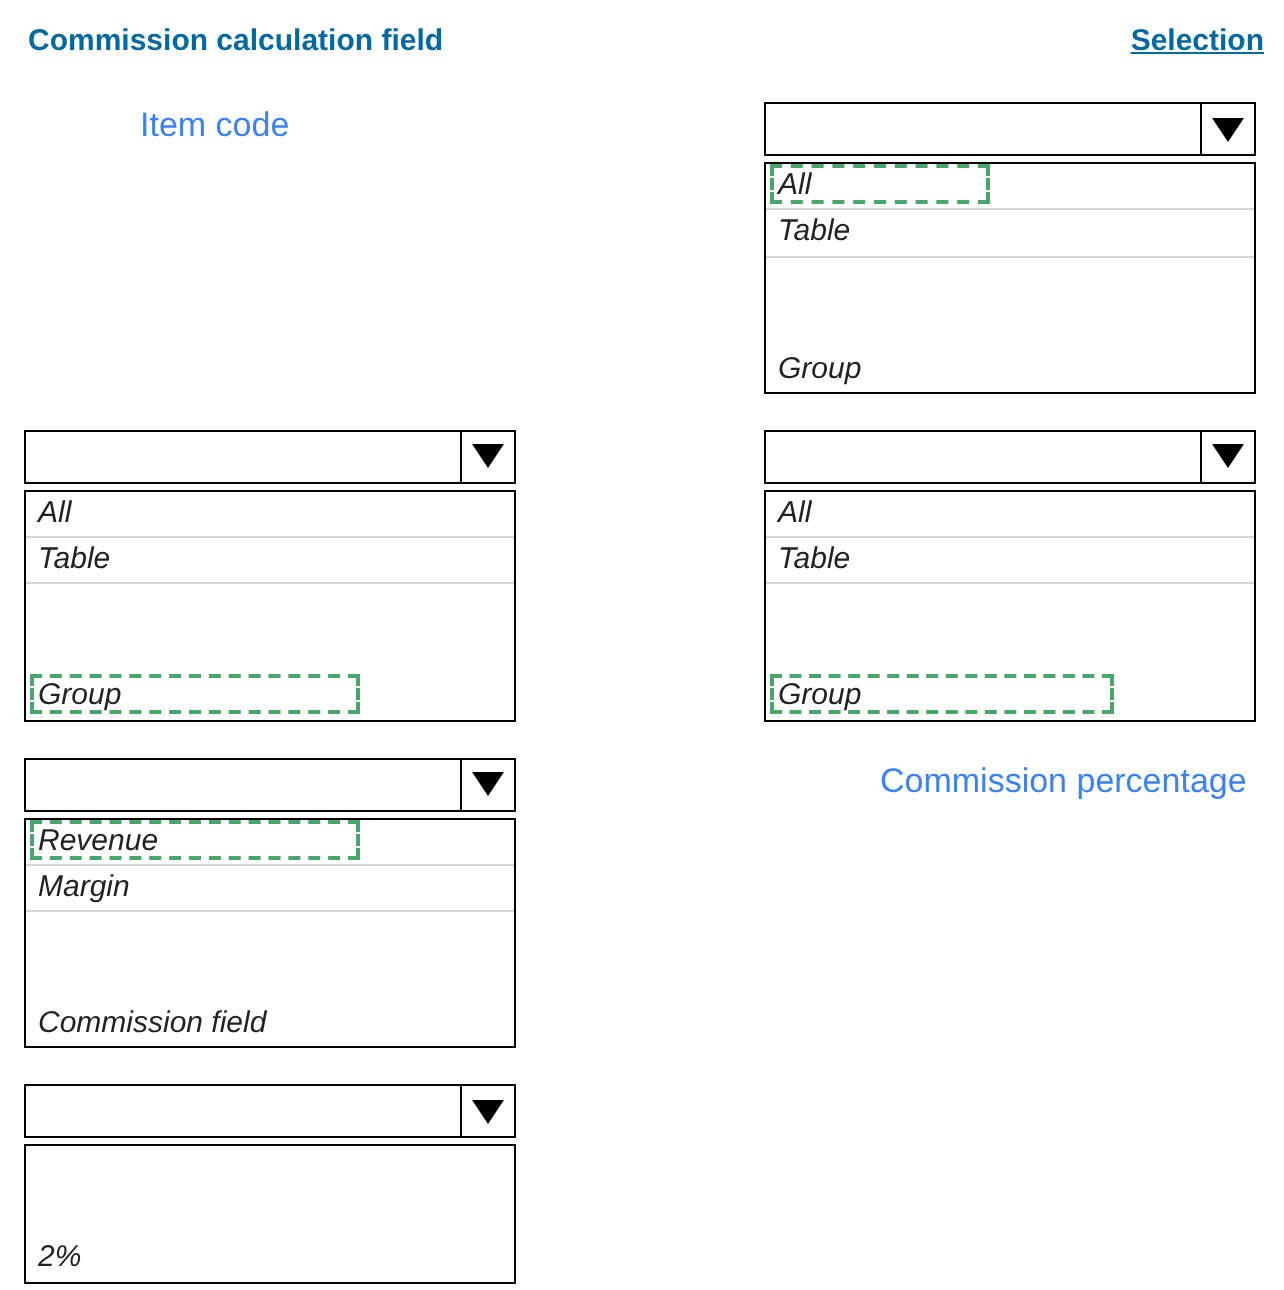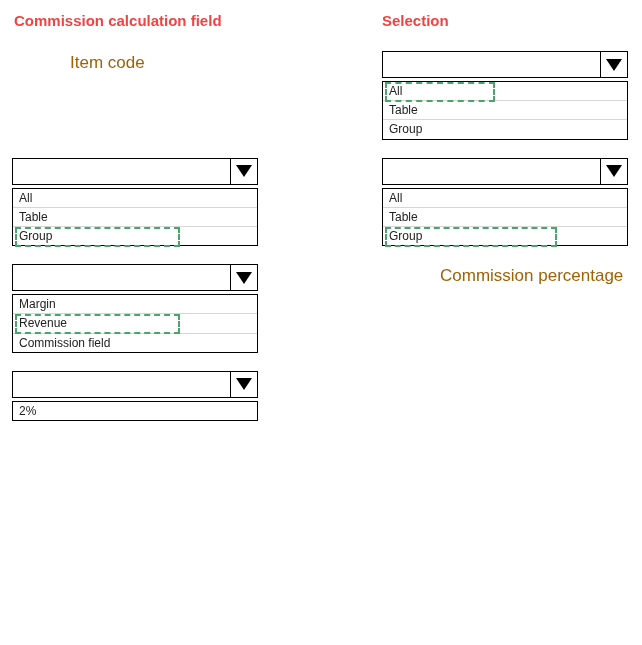--- a/index.html
+++ b/index.html
@@ -12,31 +12,31 @@
       width: 642px;
     }
     .cols {
       display: grid;
       grid-template-columns: 370px 250px;
       column-gap: 0;
     }
     .col-header {
       font-weight: 700;
       font-size: 15px;
-      color: #ef4444;
+      color: #0369a1;
       padding-bottom: 10px;
     }
     .col-header.left { text-align: left; padding-left: 2px; }
-    .col-header.right { text-align: left; }
+    .col-header.right { text-align: right; text-decoration: underline; }
     .row-label {
       padding-left: 58px;
       padding-top: 14px;
       padding-bottom: 4px;
       font-size: 17px;
-      color: #a16207;
+      color: #3b82f6;
     }
     .sel-block { padding-top: 12px; padding-bottom: 6px; }
     .dropdown-closed {
       width: 246px;
       height: 27px;
       border: 1px solid #000;
       position: relative;
       background: #fff;
     }
     .dropdown-arrow-box {
@@ -51,26 +51,27 @@
     .dropdown-arrow-box svg { display: block; }
     .options-box {
       width: 246px;
       border: 1px solid #000;
       margin-top: 3px;
       background: #fff;
     }
     .option-item {
       position: relative;
       padding: 1px 6px;
-      font-size: 12px;
+      font-size: 15px;
       color: #222;
       border-bottom: 1px solid #d6d6d6;
       line-height: 1.35;
+      font-style: italic;
     }
-    .option-item:last-child { border-bottom: none; }
+    .option-item:last-child { border-bottom: none; margin-top: 45px; }
     .highlight {
       position: absolute;
       border: 2px dashed #49a66a;
       pointer-events: none;
     }
     
     .hl-itemcode   { left: 2px;  top: 0px;  width: 110px; height: 20px; }
     .hl-customer   { left: 2px;  top: 0px;  width: 165px; height: 20px; }
     .hl-salesrep   { left: 2px;  top: 0px;  width: 172px; height: 20px; }
     .hl-basedon    { left: 2px;  top: 0px;  width: 165px; height: 20px; }
@@ -153,25 +154,25 @@
   <div class="sel-block">
     <div class="dropdown-closed">
       <div class="dropdown-arrow-box">
         <svg width="16" height="12" viewBox="0 0 16 12">
             <polygon points="0,0 16,0 8,12" fill="#000"></polygon>
           </svg>
       </div>
     </div>
     <div class="options-box">
       <div class="option-item">
-        <span>Margin</span>
+        <span>Revenue</span>
+        <div class="highlight hl-basedon"></div>
       </div>
       <div class="option-item">
-        <span>Revenue</span>
-        <div class="highlight hl-basedon"></div>
+        <span>Margin</span>
       </div>
       <div class="option-item">
         <span>Commission field</span>
       </div>
     </div>
   </div>
 
   <div class="row-label">Commission percentage</div>
   <div class="sel-block">
     <div class="dropdown-closed">

